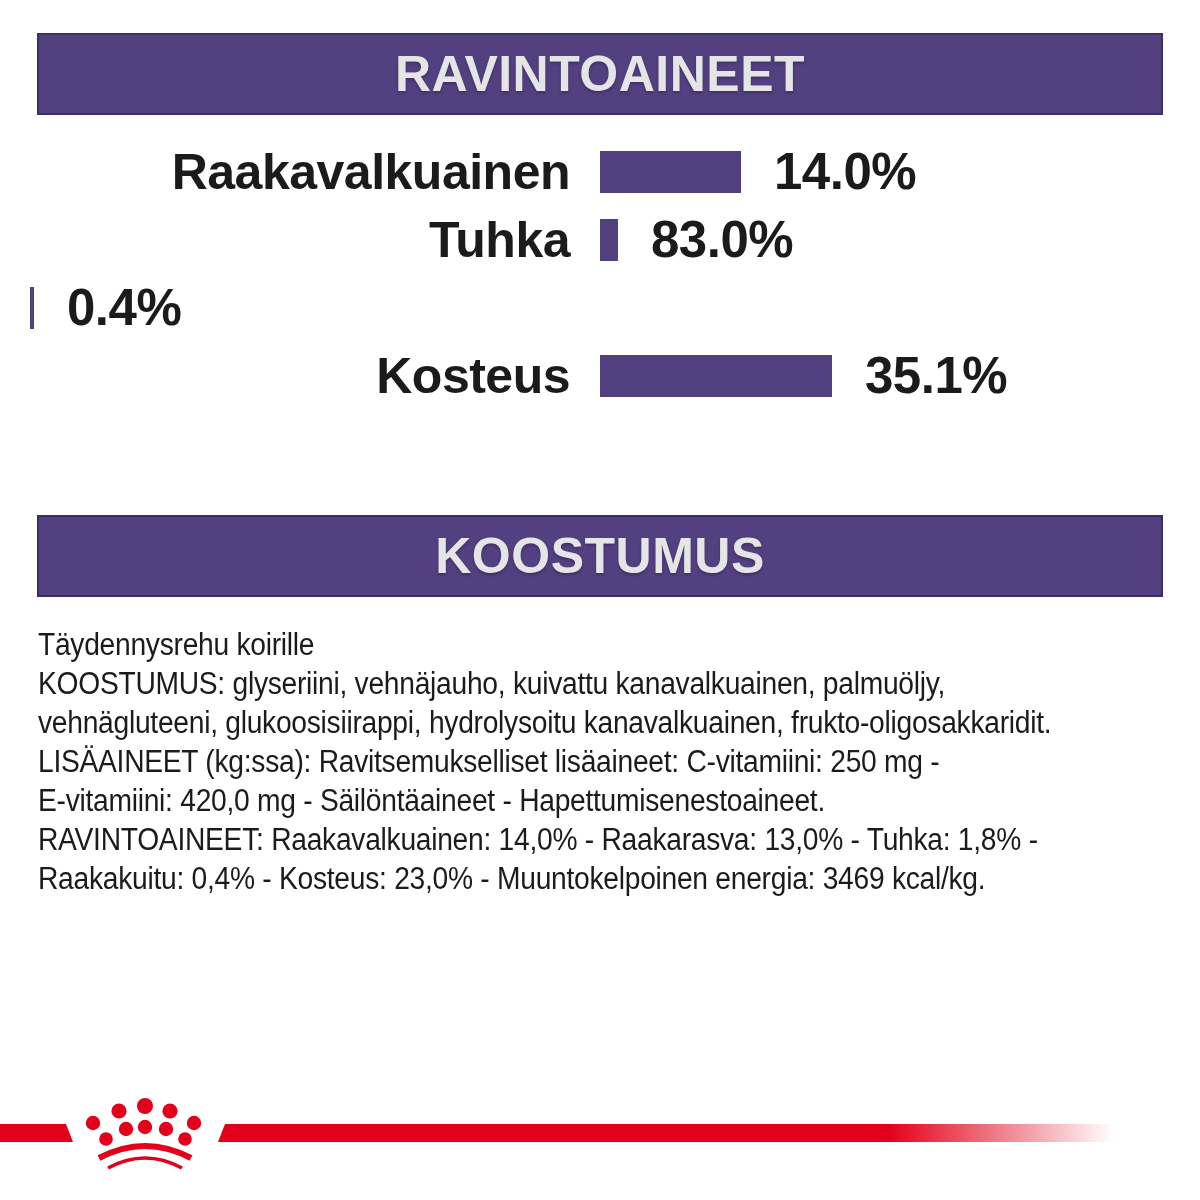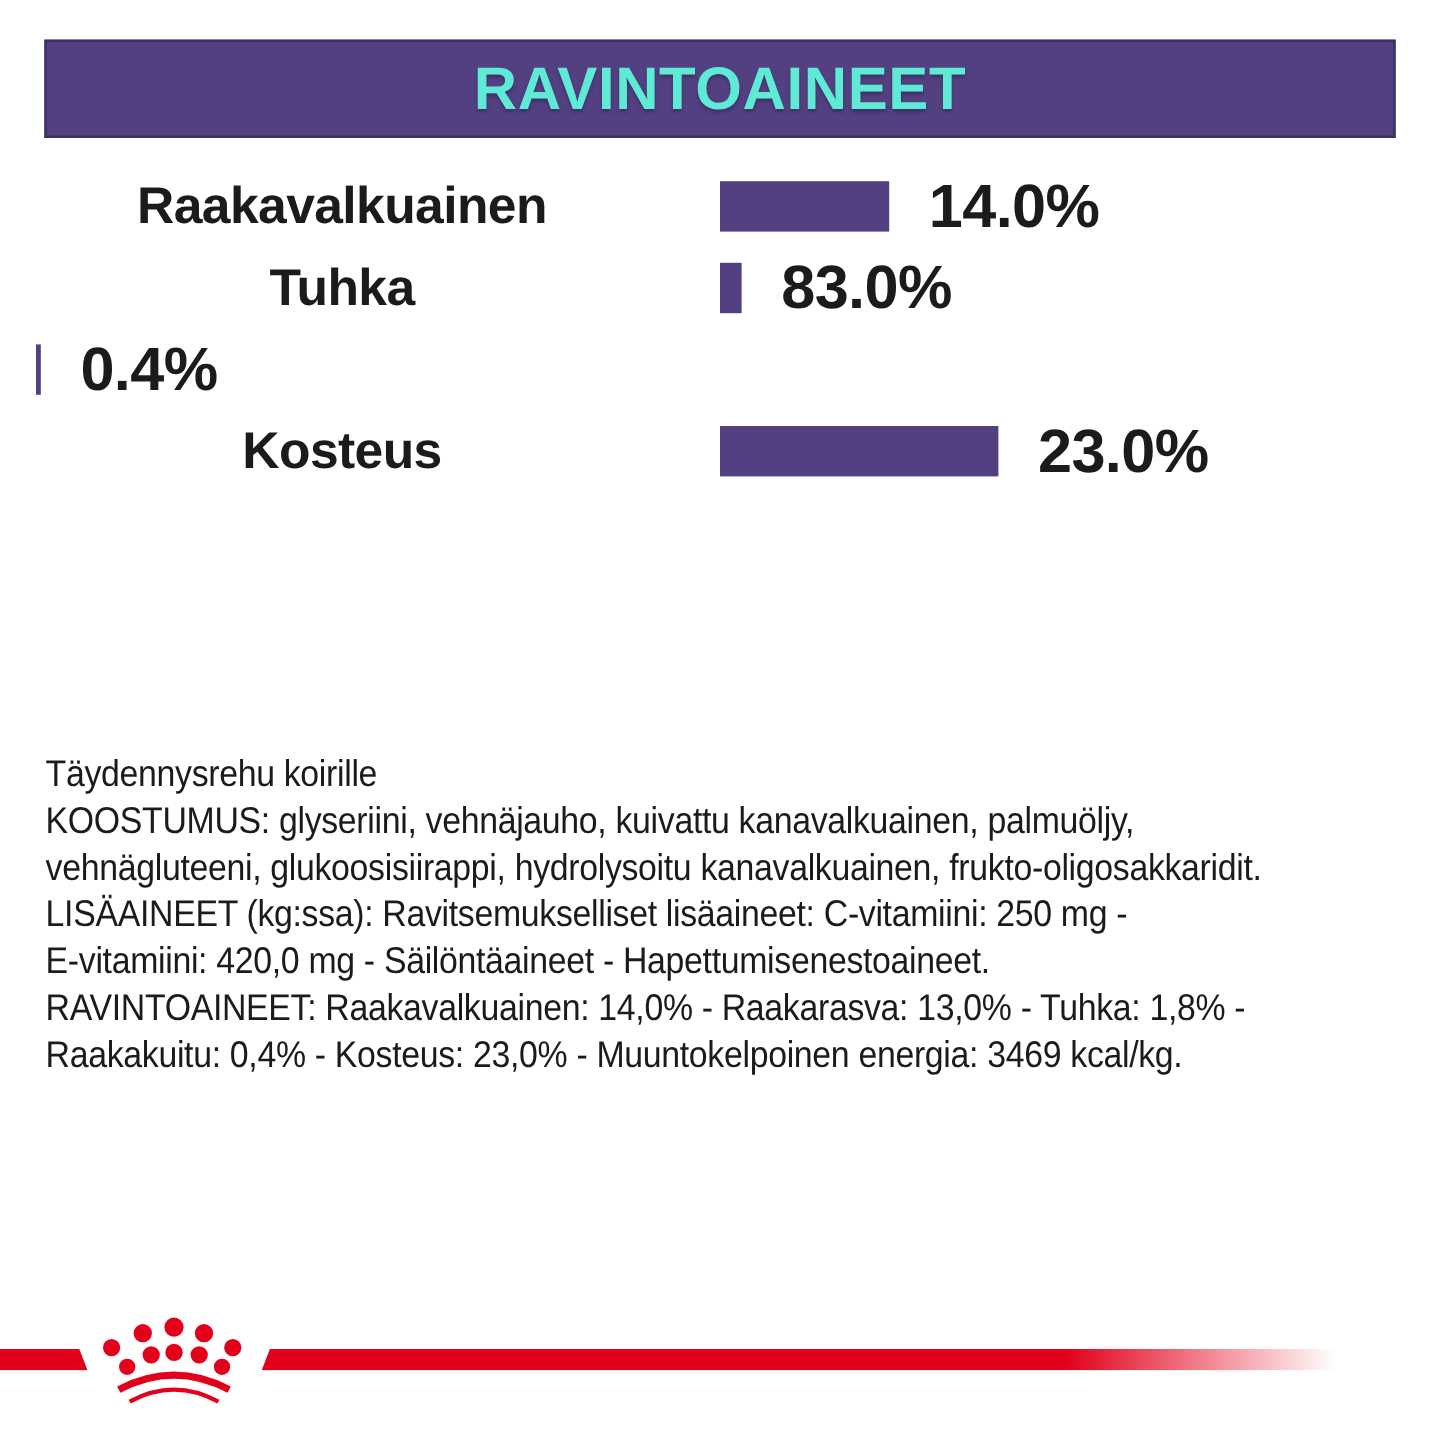--- a/index.html
+++ b/index.html
@@ -27,21 +27,21 @@
     left: 37px;
     width: 1126px;
     height: 82px;
     background: var(--purple);
     border: 2px solid var(--purple-dark);
     display: flex;
     align-items: center;
     justify-content: center;
   }
   .banner .banner-title {
-    color: #5eead4;
+    color: #e5e5e5;
     font-size: 50px;
     font-weight: 700;
     letter-spacing: 0.5px;
     text-shadow: 0 2px 3px rgba(30,15,60,0.35);
     white-space: nowrap;
   }
   .banner-nutrients   { top: 33px; }
   .banner-composition { top: 515px; }
 
   
@@ -52,22 +52,22 @@
     width: 1200px;
   }
   .chart-row {
     display: flex;
     align-items: center;
     height: 42px;
     margin-bottom: 26px;
   }
   .chart-label {
     width: 570px;
-    text-align: center;
-    font-size: 43px;
+    text-align: right;
+    font-size: 50px;
     font-weight: 700;
     letter-spacing: -0.5px;
     line-height: 42px;
     white-space: nowrap;
   }
   .chart-bar {
     margin-left: 30px;
     height: 42px;
     background: var(--purple);
     flex: 0 0 auto;
@@ -146,24 +146,27 @@
       <span class="chart-bar" style="width: 18px; background: rgb(83, 64, 128);"></span>
       <span class="chart-value">83.0%</span>
     </div>
     <div class="chart-row">
       <span class="chart-bar" style="width: 4px; background: rgb(83, 64, 128);"></span>
       <span class="chart-value">0.4%</span>
     </div>
     <div class="chart-row">
       <span class="chart-label">Kosteus</span>
       <span class="chart-bar" style="width: 232px; background: rgb(83, 64, 128);"></span>
-      <span class="chart-value">23.0%</span>
+      <span class="chart-value">35.1%</span>
     </div>
   </section>
 
+  <header class="banner banner-composition">
+    <span class="banner-title">KOOSTUMUS</span>
+  </header>
 
   <section class="composition-text">
     <div class="composition-line">Täydennysrehu koirille</div>
     <div class="composition-line">KOOSTUMUS: glyseriini, vehnäjauho, kuivattu kanavalkuainen, palmuöljy,</div>
     <div class="composition-line">vehnägluteeni, glukoosisiirappi, hydrolysoitu kanavalkuainen, frukto-oligosakkaridit.</div>
     <div class="composition-line">LISÄAINEET (kg:ssa): Ravitsemukselliset lisäaineet: C-vitamiini: 250 mg -</div>
     <div class="composition-line">E-vitamiini: 420,0 mg - Säilöntäaineet - Hapettumisenestoaineet.</div>
     <div class="composition-line">RAVINTOAINEET: Raakavalkuainen: 14,0% - Raakarasva: 13,0% - Tuhka: 1,8% -</div>
     <div class="composition-line">Raakakuitu: 0,4% - Kosteus: 23,0% - Muuntokelpoinen energia: 3469 kcal/kg.</div>
   </section>

